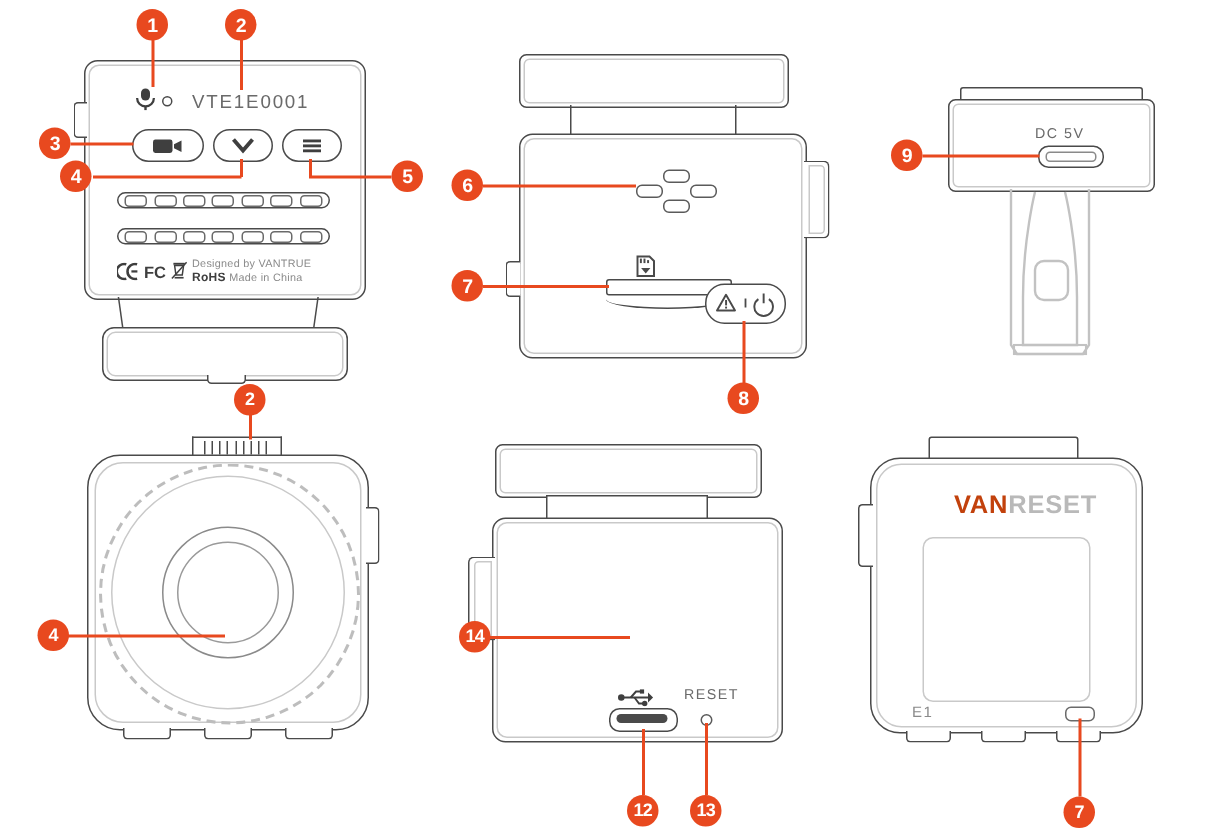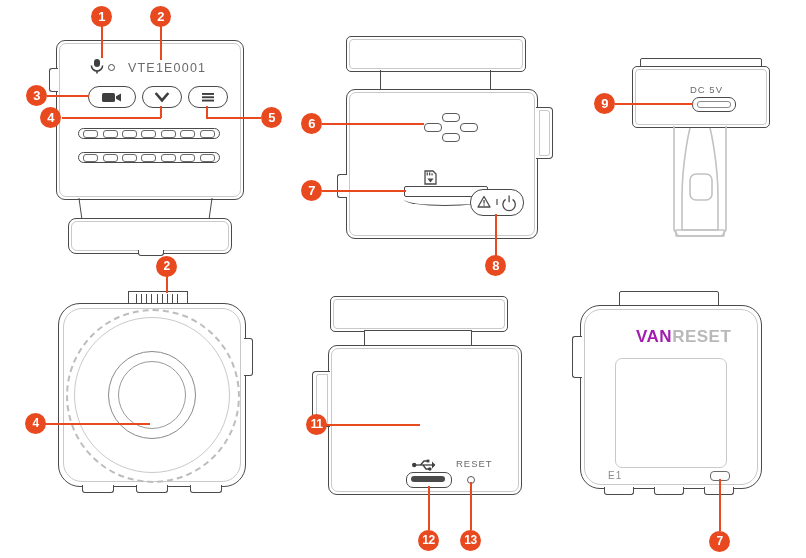--- a/index.html
+++ b/index.html
@@ -121,21 +121,21 @@
                background:#4a4a4a;border-radius:3px;}
   #reset-label{left:456px;top:458px;font-size:9.5px;color:#6a6a6a;letter-spacing:1px;}
   #reset-hole{position:absolute;left:467px;top:476px;width:6px;height:6px;
               border:1.2px solid #5a5a5a;border-radius:50%;}
 
   
   #v6-mount{left:619px;top:291px;width:98px;height:16px;border-radius:2px;}
   #v6-body{left:580px;top:305px;width:180px;height:182px;border-radius:20px;}
   #v6-body .inner-edge{left:3px;top:3px;right:3px;bottom:3px;border-radius:17px;}
   #v6-logo{left:636px;top:327px;font-size:17px;font-weight:bold;letter-spacing:0.5px;}
-  #v6-logo .van{color:#a21caf;}
+  #v6-logo .van{color:#c2410c;}
   #v6-logo .true{color:#b9b9b9;}
   #v6-screen{position:absolute;left:615px;top:358px;width:110px;height:108px;
              border:1.3px solid #c9c9c9;border-radius:7px;background:#fff;}
   #v6-model{left:608px;top:470px;font-size:10px;color:#8a8a8a;letter-spacing:1px;}
   #v6-led{position:absolute;left:710px;top:471px;width:18px;height:8px;
           border:1.4px solid #6a6a6a;border-radius:4px;background:#fff;}
   #v6-side{position:absolute;left:572px;top:336px;width:9px;height:40px;
            border:1.6px solid #4a4a4a;border-right:none;border-radius:3px 0 0 3px;background:#fff;}
 </style>
 </head>
@@ -192,20 +192,41 @@
   <div class="vent" id="vent2">
     <span></span>
       <span></span>
       <span></span>
       <span></span>
       <span></span>
       <span></span>
       <span></span>
   </div>
 
+  <div class="cert">
+    <svg width="15" height="12" viewBox="0 0 15 12">
+      <path d="M6.2 1.2a5 5 0 1 0 0 9.6" fill="none" stroke="#3f3f3f" stroke-width="1.7"></path>
+      <path d="M13.4 1.2a5 5 0 1 0 0 9.6" fill="none" stroke="#3f3f3f" stroke-width="1.7"></path>
+      <rect x="9.6" y="5.2" width="4" height="1.5" fill="#3f3f3f"></rect>
+    </svg>
+    <svg width="15" height="12" viewBox="0 0 15 12">
+      <text x="0" y="10.4" font-family="Liberation Sans, sans-serif" font-size="11" font-weight="bold" fill="#3f3f3f">FC</text>
+    </svg>
+    <svg width="11" height="13" viewBox="0 0 11 13">
+      <rect x="1.6" y="1.2" width="7.6" height="1.3" fill="#3f3f3f"></rect>
+      <path d="M2.4 3 L8.4 3 L7.5 9.4 L3.3 9.4 Z" fill="none" stroke="#3f3f3f" stroke-width="1"></path>
+      <line x1="0.6" y1="11.6" x2="10.4" y2="0.8" stroke="#3f3f3f" stroke-width="1"></line>
+      <rect x="2.4" y="10.6" width="6" height="1.1" fill="#3f3f3f"></rect>
+    </svg>
+    <div class="cert-text">
+      <div>Designed by VANTRUE</div>
+      <div><b>RoHS</b>
+        <span>Made in China</span></div>
+    </div>
+  </div>
 
   <div id="v1-foot-l"></div>
   <div id="v1-foot-r"></div>
   <div class="shell" id="v1-base">
     <div class="inner-edge"></div>
   </div>
   <div id="v1-basenub"></div>
 
   <div class="shell" id="v2-cap">
     <div class="inner-edge"></div>
@@ -352,16 +373,16 @@
   <div class="badge" style="left:40px;top:107px;">4</div>
   <div class="badge" style="left:261px;top:107px;">5</div>
   <div class="badge" style="left:301px;top:113px;">6</div>
   <div class="badge" style="left:301px;top:180px;">7</div>
   <div class="badge" style="left:485px;top:255px;">8</div>
   <div class="badge" style="left:594px;top:93px;">9</div>
   <div class="badge wide" style="left:25px;top:413px;">4</div>
   <div class="badge wide" style="left:156px;top:256px;">2</div>
   <div class="badge wide" style="left:418px;top:530px;">12</div>
   <div class="badge wide" style="left:460px;top:530px;">13</div>
-  <div class="badge wide" style="left:306px;top:414px;">11</div>
+  <div class="badge wide" style="left:306px;top:414px;">14</div>
   <div class="badge wide" style="left:709px;top:531px;">7</div>
 
 </div>
 
 </body></html>

